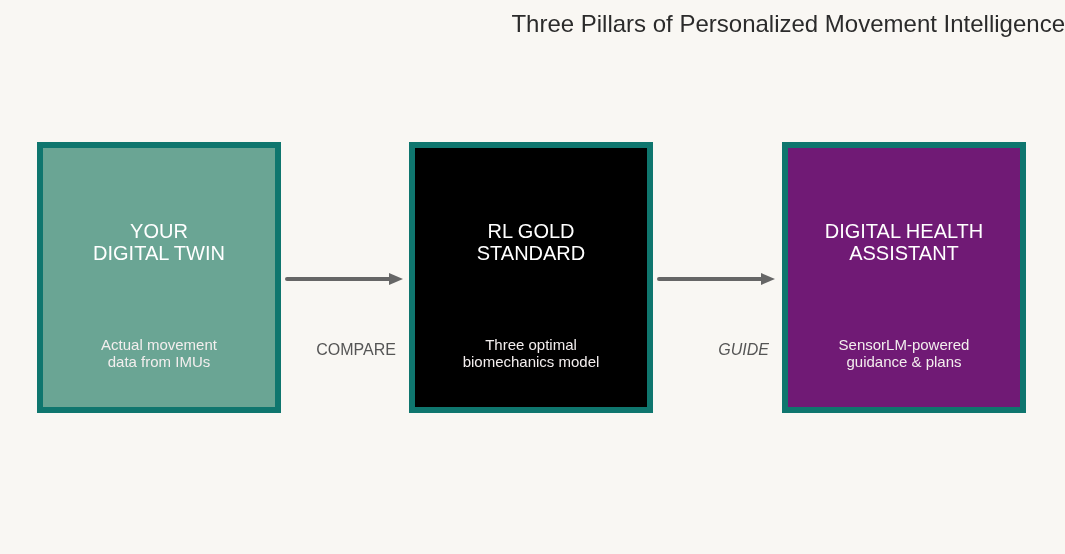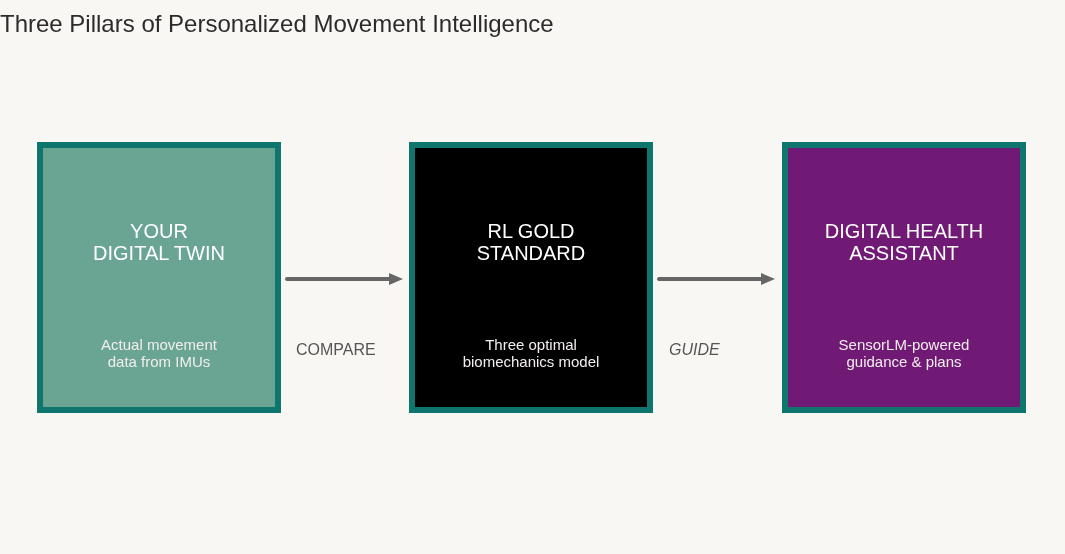--- a/index.html
+++ b/index.html
@@ -5,39 +5,39 @@
     html, body { margin: 0; padding: 0; }
     body {
       width: 1065px; height: 554px;
       background: #f9f7f3;
       position: relative;
       overflow: hidden;
       font-family: "Liberation Sans", sans-serif;
     }
     .title {
       position: absolute; left: 0; top: 10px; width: 1065px;
-      text-align: left; font-size: 24px; color: #2b2b2b;
+      text-align: right; font-size: 24px; color: #2b2b2b;
     }
     .box {
       position: absolute; top: 142px; width: 244px; height: 271px;
       box-sizing: border-box; border: 6px solid #0f766e;
       color: #fff; text-align: center;
     }
     .box .head {
       position: absolute; left: 0; right: 0; top: 72px;
       font-size: 20px; line-height: 22px; white-space: pre-line;
     }
     .box .sub {
       position: absolute; left: 0; right: 0; top: 188px;
       font-size: 15px; line-height: 17px; white-space: pre-line; color: #f3eeee;
     }
     .arrow { position: absolute; top: 270px; }
     .conn-label {
       position: absolute; top: 341px; font-size: 16px; color: #555;
-      text-align: left;
+      text-align: right;
     }
   </style>
 </head>
 <body>
 
 <div class="title">Three Pillars of Personalized Movement Intelligence</div>
 
 <div class="box" style="left:37px;background:#6aa594;">
   <div class="head">YOUR
 DIGITAL TWIN</div>

